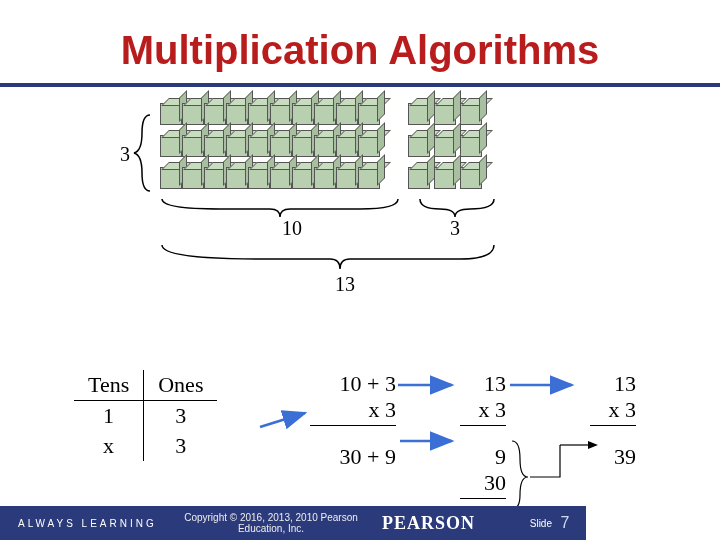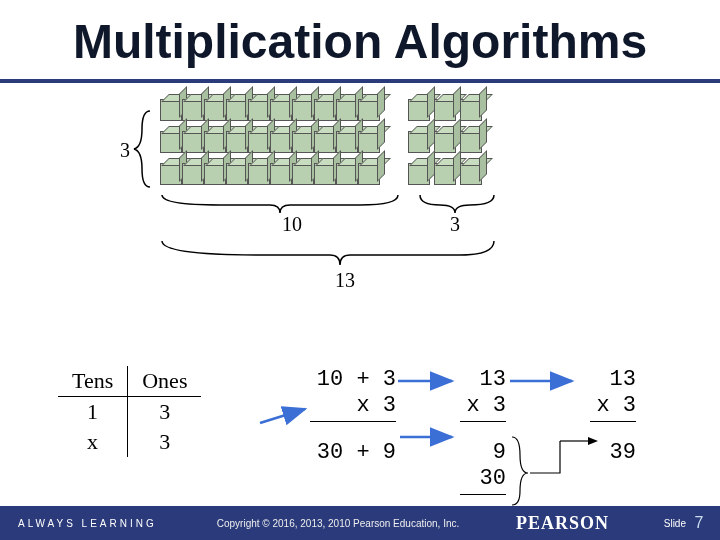--- a/index.html
+++ b/index.html
@@ -1,44 +1,44 @@
 <!DOCTYPE html>
 <html><head>
 <meta charset="utf-8">
 <style>
   * { box-sizing: border-box; margin: 0; padding: 0; }
   html, body { width: 720px; height: 540px; font-family: Arial, Helvetica, sans-serif; background: #fff; overflow: hidden; }
   .slide { position: relative; width: 720px; height: 540px; }
-  .title { font-size: 48px; font-weight: bold; text-align: center; padding: 14px 0 10px; color: #0f172a; }
+  .title { font-size: 40px; font-weight: bold; text-align: center; padding: 28px 0 10px; color: #b91c1c; }
   .rule { height: 4px; background: #2a3a7a; margin: 0 0 8px; }
   .content { position: relative; width: 720px; height: 420px; }
-  .footer { position: absolute; bottom: 0; left: 0; width: 720px; height: 34px; background: #2a3a7a; color: #fff; display: flex; align-items: center; font-size: 11px; }
+  .footer { position: absolute; bottom: 0; left: 0; width: 586px; height: 34px; background: #2a3a7a; color: #fff; display: flex; align-items: center; font-size: 11px; }
   .footer .tag { letter-spacing: 3px; font-size: 10px; padding-left: 18px; flex: 0 0 160px; }
   .footer .copy { flex: 1; text-align: center; font-size: 10px; color: #eee; }
   .footer .pearson { flex: 0 0 120px; font-size: 18px; font-weight: bold; letter-spacing: 1px; font-family: Liberation Serif, serif; }
   .footer .slidelabel { flex: 0 0 50px; font-size: 10px; text-align: right; }
   .footer .pagenum { flex: 0 0 34px; font-size: 16px; text-align: center; color: #cde; padding-right: 8px;}
   
   .cubes-area { position: absolute; left: 160px; top: 8px; }
   .cube-row { display: flex; gap: 0; margin-bottom: 2px; }
   .cube { width: 22px; height: 22px; background: #b8d0b0; border: 1px solid #555; position: relative; }
   .cube::before { content:''; position:absolute; left:0; top:-6px; width:22px; height:6px; background:#c8ddc0; border:1px solid #555; transform: skewX(-45deg); transform-origin: bottom left; }
   .cube::after { content:''; position:absolute; right:-6px; top:-6px; width:6px; height:22px; background:#a8c0a0; border:1px solid #555; transform: skewY(-45deg); transform-origin: top left; }
   .gap { width: 28px; }
   
   svg.overlay { position: absolute; left: 0; top: 0; pointer-events: none; }
   .mathlabel { font-family: 'Times New Roman', serif; font-size: 20px; position: absolute; }
   
-  .pv { position:absolute; left: 58px; top: 275px; font-family: 'Times New Roman', serif; font-size: 22px; }
+  .pv { position:absolute; left: 74px; top: 275px; font-family: 'Times New Roman', serif; font-size: 22px; }
   .pv table { border-collapse: collapse; }
   .pv th { font-weight: normal; padding: 2px 14px; border-bottom: 1.5px solid #000; }
   .pv td { padding: 2px 14px; text-align: center; }
   .pv .vline { border-right: 1.5px solid #000; }
   
-  .mgroup { position:absolute; font-family:Liberation Mono, monospace; font-size:22px; text-align:right; }
+  .mgroup { position:absolute; font-family:Liberation Serif, serif; font-size:22px; text-align:right; }
   .mline { border-top: 1.5px solid #000; margin-top:2px; padding-top:18px; }
   .mrow { line-height: 26px; white-space: pre; }
 </style>
 </head>
 <body>
 
 <div class="slide">
   <div class="title">Multiplication Algorithms</div>
   <div class="rule"></div>
 

